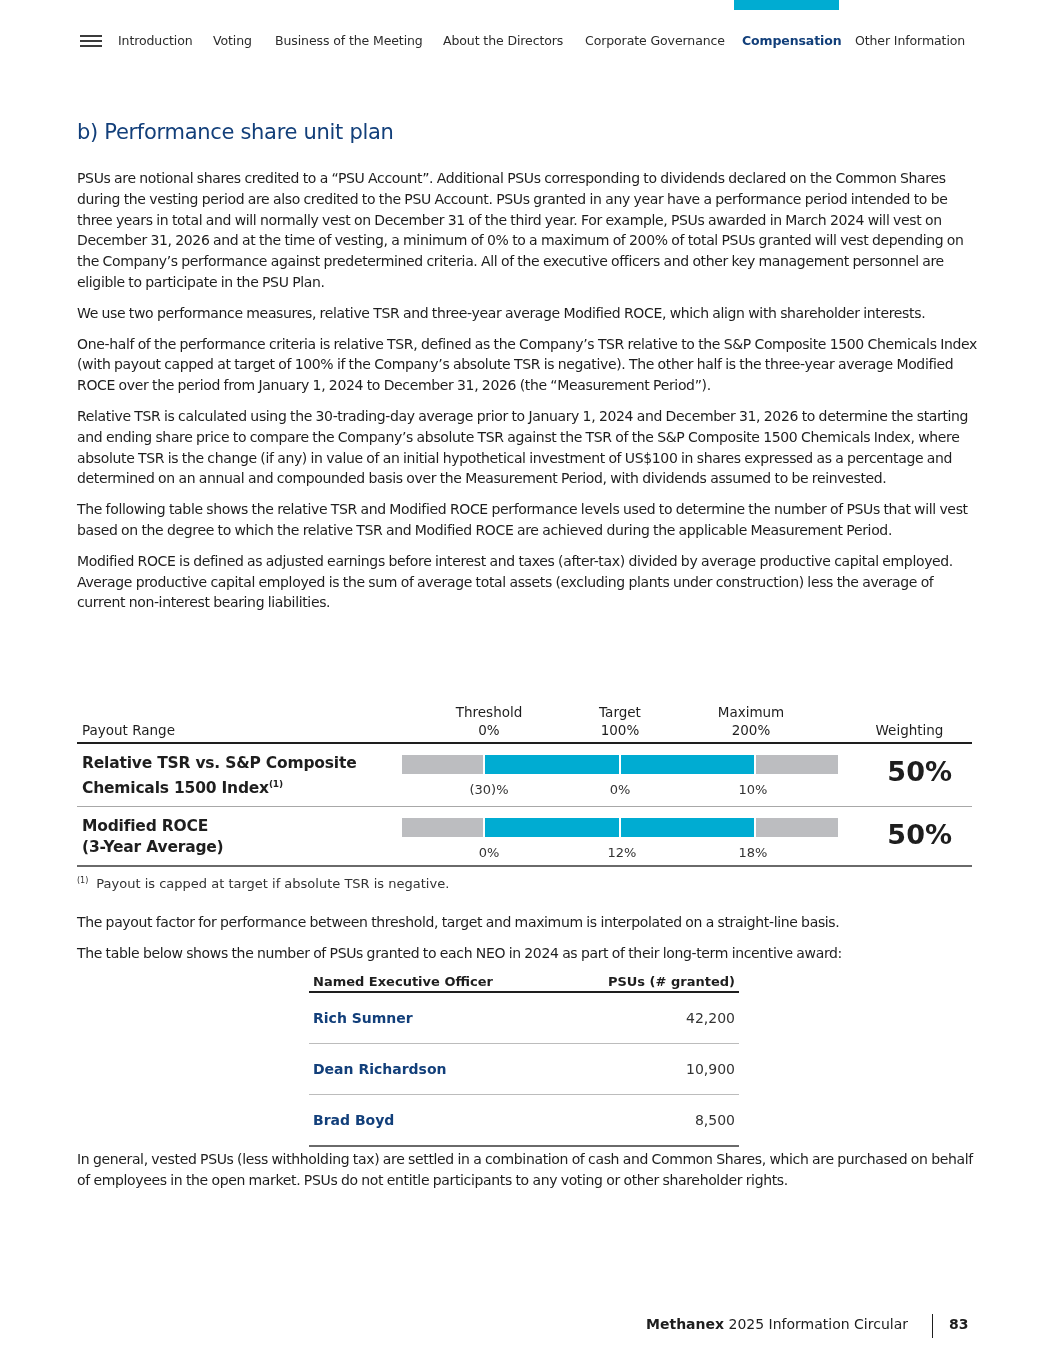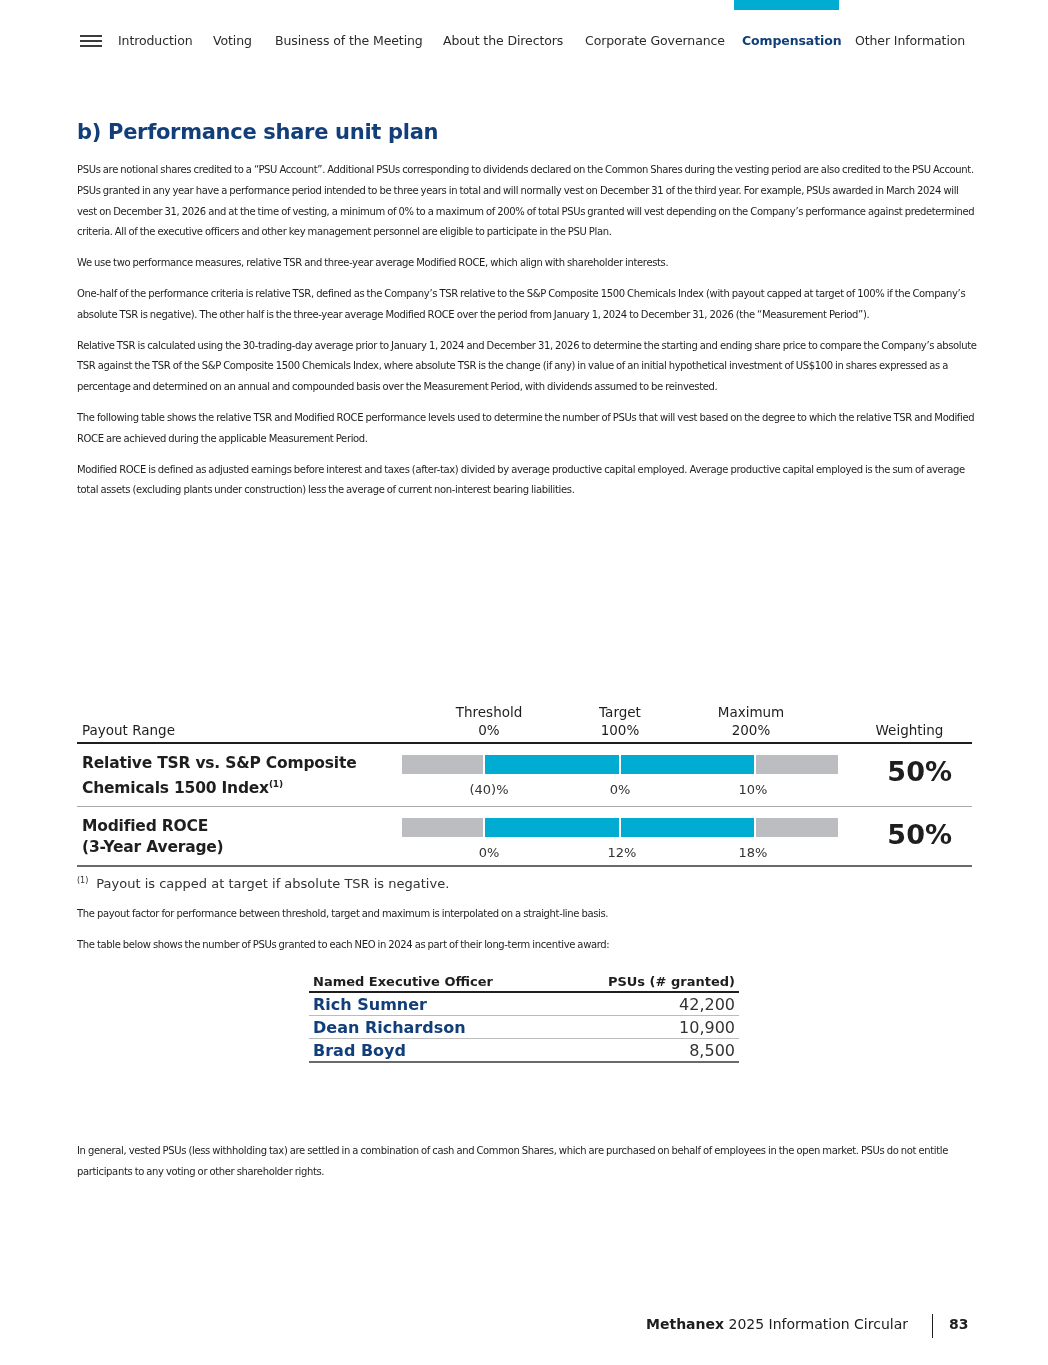--- a/index.html
+++ b/index.html
@@ -14,22 +14,22 @@
   .nav .menu-icon { position: absolute; left: 80px; top: 35px; width: 22px; height: 14px; cursor: pointer; }
   .nav .menu-icon span { position: absolute; left: 0; width: 22px; height: 2px; background: #3b3b3b; }
   .nav .menu-icon span:nth-child(1) { top: 0; }
   .nav .menu-icon span:nth-child(2) { top: 5px; }
   .nav .menu-icon span:nth-child(3) { top: 10px; }
   .nav .item { position: absolute; top: 33px; font-size: 12.5px; color: #2b2b2b; white-space: nowrap; cursor: pointer; letter-spacing: -0.1px; }
   .nav .item.active { color: #123f7a; font-weight: bold; }
 
   
   .content { position: absolute; left: 77px; top: 120px; width: 900px; }
-  h2 { margin: 0 0 16px 0; font-size: 21px; font-weight: bold; color: #123f7a; letter-spacing: -0.3px; }
-  p { margin: 0 0 10px 0; font-size: 10px; line-height: 20.8px; letter-spacing: -0.35px; word-spacing: -0.5px; }
+  h2 { margin: 0 0 24px 0; font-size: 21px; font-weight: normal; color: #123f7a; letter-spacing: -0.3px; }
+  p { margin: 8px 0 10px 0; font-size: 14px; line-height: 20.8px; letter-spacing: -0.35px; word-spacing: -0.5px; }
 
   
   .payout { position: absolute; left: 77px; top: 702px; width: 895px; }
   .payout .head { position: relative; height: 40px; border-bottom: 2px solid #1e1e1e; }
   .payout .head .hcell { position: absolute; bottom: 3px; font-size: 13.5px; font-weight: normal; text-align: center; line-height: 18px; }
   .payout .row { position: relative; height: 62px; border-bottom: 1px solid #a8a8a8; }
   .payout .row.last { border-bottom: 2px solid #6a6a6a; height: 58px; }
   .payout .row .label { position: absolute; left: 5px; top: 9px; font-size: 15.5px; font-weight: bold; line-height: 21px; letter-spacing: -0.2px; }
   .payout .row .label sup { font-size: 9px; }
   .bar { position: absolute; top: 11px; height: 19px; }
@@ -40,21 +40,21 @@
 
   .footnote { position: absolute; left: 77px; top: 876px; font-size: 13px; color: #333; }
   .footnote sup { font-size: 8px; margin-right: 8px; }
 
   .p2 { position: absolute; left: 77px; top: 904px; width: 900px; }
 
   
   .neo { position: absolute; left: 309px; top: 972px; width: 430px; border-collapse: collapse; }
   .neo th { font-size: 13px; font-weight: bold; text-align: left; padding: 2px 4px 2px 4px; border-bottom: 2px solid #1e1e1e; }
   .neo th.num { text-align: right; }
-  .neo td { font-size: 16px; padding: 0 4px; height: 22px; border-bottom: 1px solid #bcbcbc; }
+  .neo td { font-size: 14px; padding: 14px 4px; height: 22px; border-bottom: 1px solid #bcbcbc; }
   .neo td.name { color: #123f7a; font-weight: bold; }
   .neo td.num { text-align: right; color: #333; }
   .neo tr.last td { border-bottom: 2px solid #6a6a6a; }
 
   .p3 { position: absolute; left: 77px; top: 1141px; width: 900px; }
 
   
   .footer { position: absolute; top: 1314px; left: 0; width: 1048px; height: 24px; }
   .footer .brand { position: absolute; right: 140px; top: 2px; font-size: 14px; white-space: nowrap; }
   .footer .brand b { font-weight: bold; }
@@ -110,21 +110,21 @@
 
   <div class="row">
     <div class="label">
       <span>Relative TSR vs. S&amp;P Composite</span><br>
       <span>Chemicals 1500 Index</span><sup>(1)</sup>
     </div>
     <div class="bar grey" style="left:325px;width:81px"></div>
     <div class="bar blue" style="left:408px;width:134px"></div>
     <div class="bar blue" style="left:544px;width:133px"></div>
     <div class="bar grey" style="left:679px;width:82px"></div>
-    <div class="tick" style="left:372px">(40)%</div>
+    <div class="tick" style="left:372px">(30)%</div>
     <div class="tick" style="left:503px">0%</div>
     <div class="tick" style="left:636px">10%</div>
     <div class="weight">50%</div>
   </div>
 
   <div class="row last">
     <div class="label">
       <span>Modified ROCE</span><br>
       <span>(3-Year Average)</span>
     </div>

